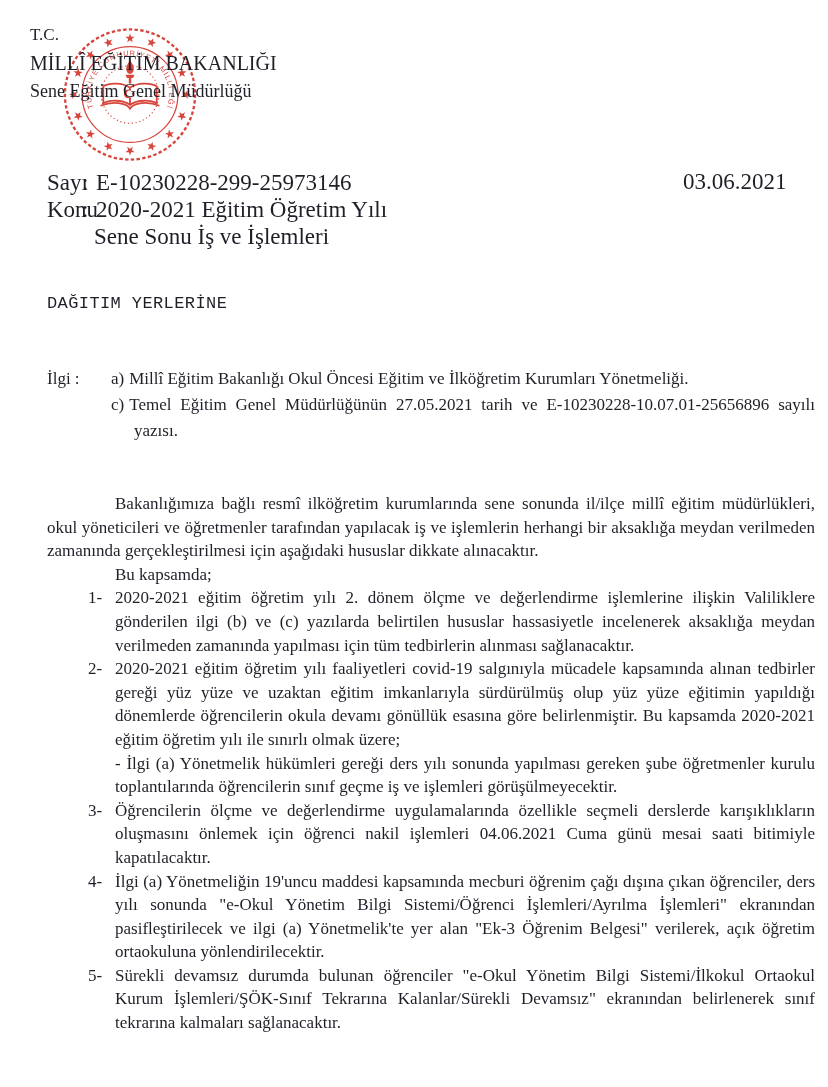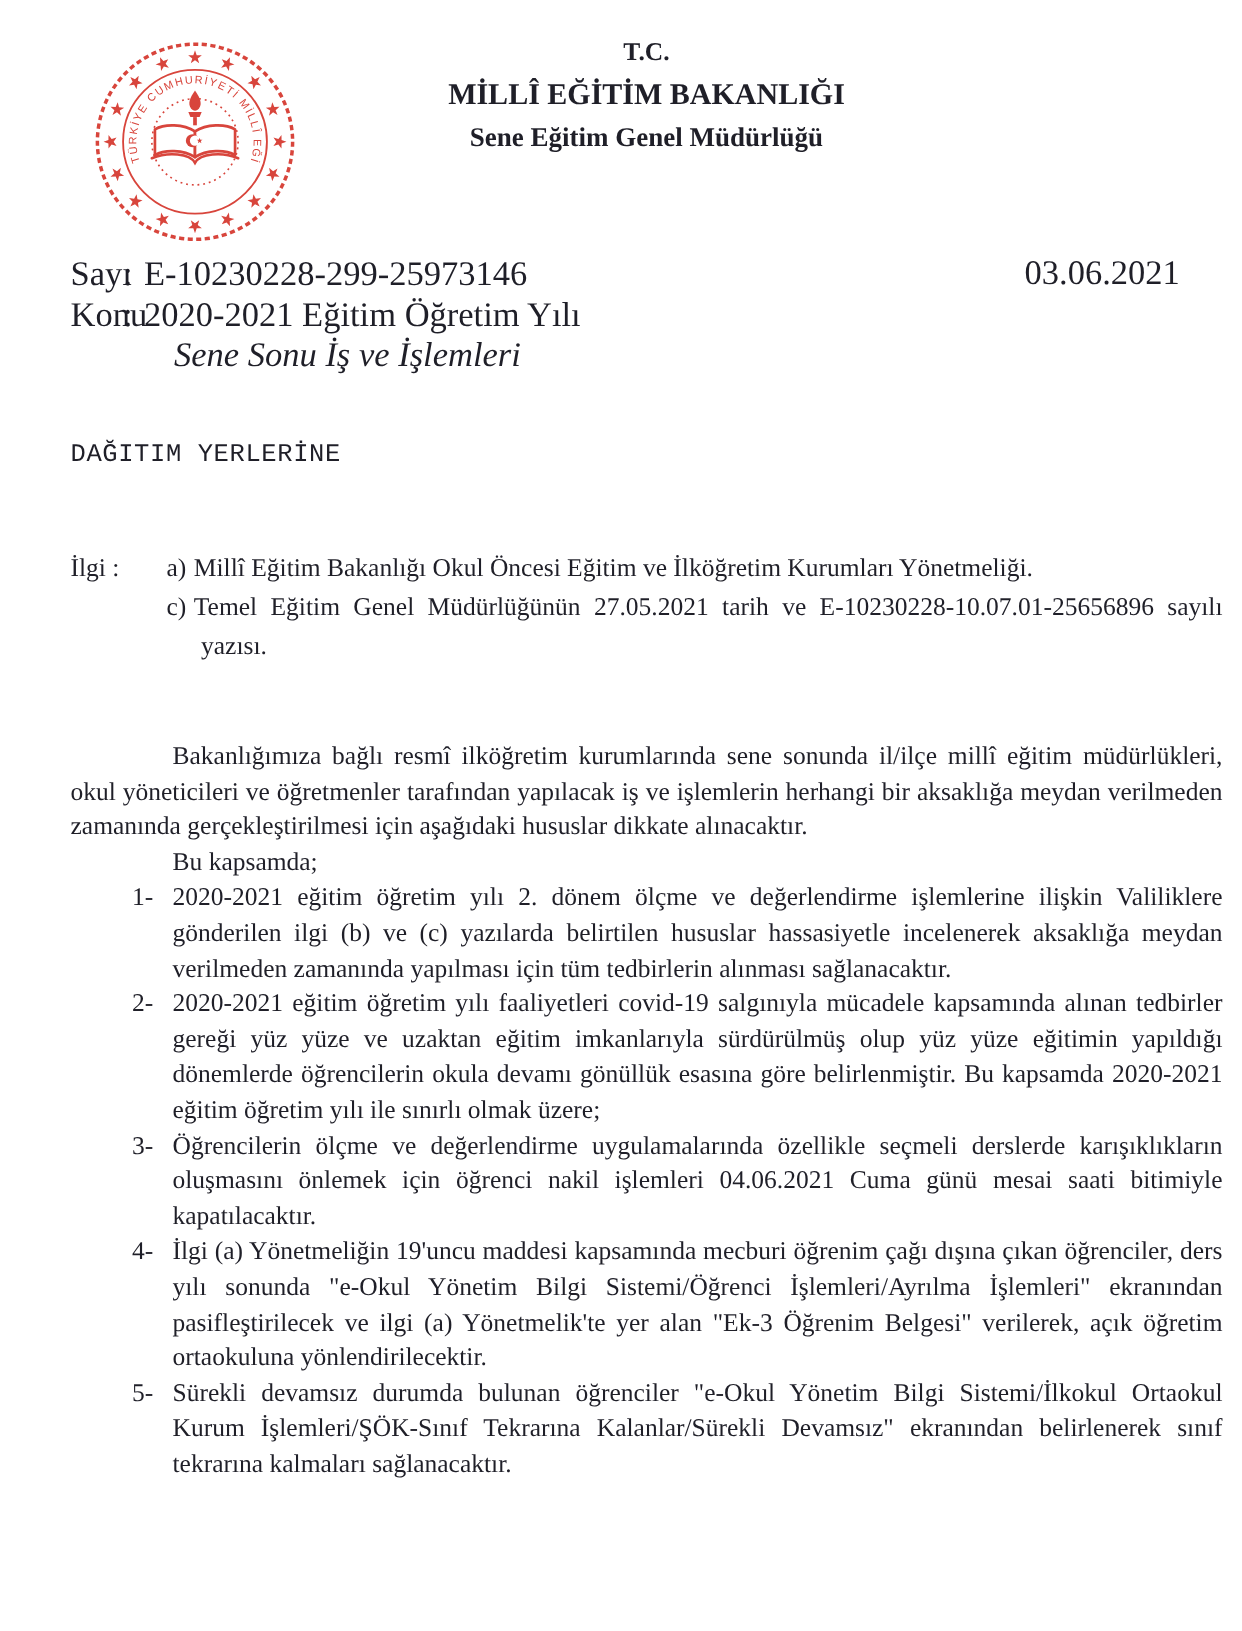--- a/index.html
+++ b/index.html
@@ -15,40 +15,38 @@
   }
 
   
   .seal {
     position: absolute;
     left: 60px; top: 26px;
     width: 140px; height: 137px;
   }
   .letterhead {
     position: absolute;
-    top: 21px; left: 47px; width: 768px;
-    text-align: center;
+    top: 21px; left: 30px; width: 768px;
     line-height: 28px;
-    font-weight: bold;
   }
   .lh-tc   { font-size: 17px; }
   .lh-min  { font-size: 20px; }
   .lh-dg   { font-size: 18px; }
 
   
   .meta {
     position: absolute;
     top: 169px; left: 47px;
     font-size: 23px;
     line-height: 27px;
   }
   .meta-row { white-space: nowrap; }
   .meta-label { display: inline-block; width: 35px; }
   .meta-colon { display: inline-block; width: 8px; margin-right: 6px; }
-  .meta-indent { margin-left: 69px; font-style: italic; }
+  .meta-indent { margin-left: 47px; }
   .doc-date {
     position: absolute;
     top: 169px; left: 683px;
     font-size: 23px;
   }
 
   
   .recipient {
     position: absolute;
     top: 294px; left: 47px; width: 768px;
@@ -179,20 +177,21 @@
     <p class="indent">Bu kapsamda;</p>
 
     <div class="list-item">
       <span class="list-num">1-</span>
       <p>2020-2021 eğitim öğretim yılı 2. dönem ölçme ve değerlendirme işlemlerine ilişkin Valiliklere gönderilen ilgi (b) ve (c) yazılarda belirtilen hususlar hassasiyetle incelenerek aksaklığa meydan verilmeden zamanında yapılması için tüm tedbirlerin alınması sağlanacaktır.</p>
     </div>
 
     <div class="list-item">
       <span class="list-num">2-</span>
       <p>2020-2021 eğitim öğretim yılı faaliyetleri covid-19 salgınıyla mücadele kapsamında alınan tedbirler gereği yüz yüze ve uzaktan eğitim imkanlarıyla sürdürülmüş olup yüz yüze eğitimin yapıldığı dönemlerde öğrencilerin okula devamı gönüllük esasına göre belirlenmiştir. Bu kapsamda 2020-2021 eğitim öğretim yılı ile sınırlı olmak üzere;</p>
+      <p>- İlgi (a) Yönetmelik hükümleri gereği ders yılı sonunda yapılması gereken şube öğretmenler kurulu toplantılarında öğrencilerin sınıf geçme iş ve işlemleri görüşülmeyecektir.</p>
     </div>
 
     <div class="list-item">
       <span class="list-num">3-</span>
       <p>Öğrencilerin ölçme ve değerlendirme uygulamalarında özellikle seçmeli derslerde karışıklıkların oluşmasını önlemek için öğrenci nakil işlemleri 04.06.2021 Cuma günü mesai saati bitimiyle kapatılacaktır.</p>
     </div>
 
     <div class="list-item">
       <span class="list-num">4-</span>
       <p>İlgi (a) Yönetmeliğin 19'uncu maddesi kapsamında mecburi öğrenim çağı dışına çıkan öğrenciler, ders yılı sonunda "e-Okul Yönetim Bilgi Sistemi/Öğrenci İşlemleri/Ayrılma İşlemleri" ekranından pasifleştirilecek ve ilgi (a) Yönetmelik'te yer alan "Ek-3 Öğrenim Belgesi" verilerek, açık öğretim ortaokuluna yönlendirilecektir.</p>

